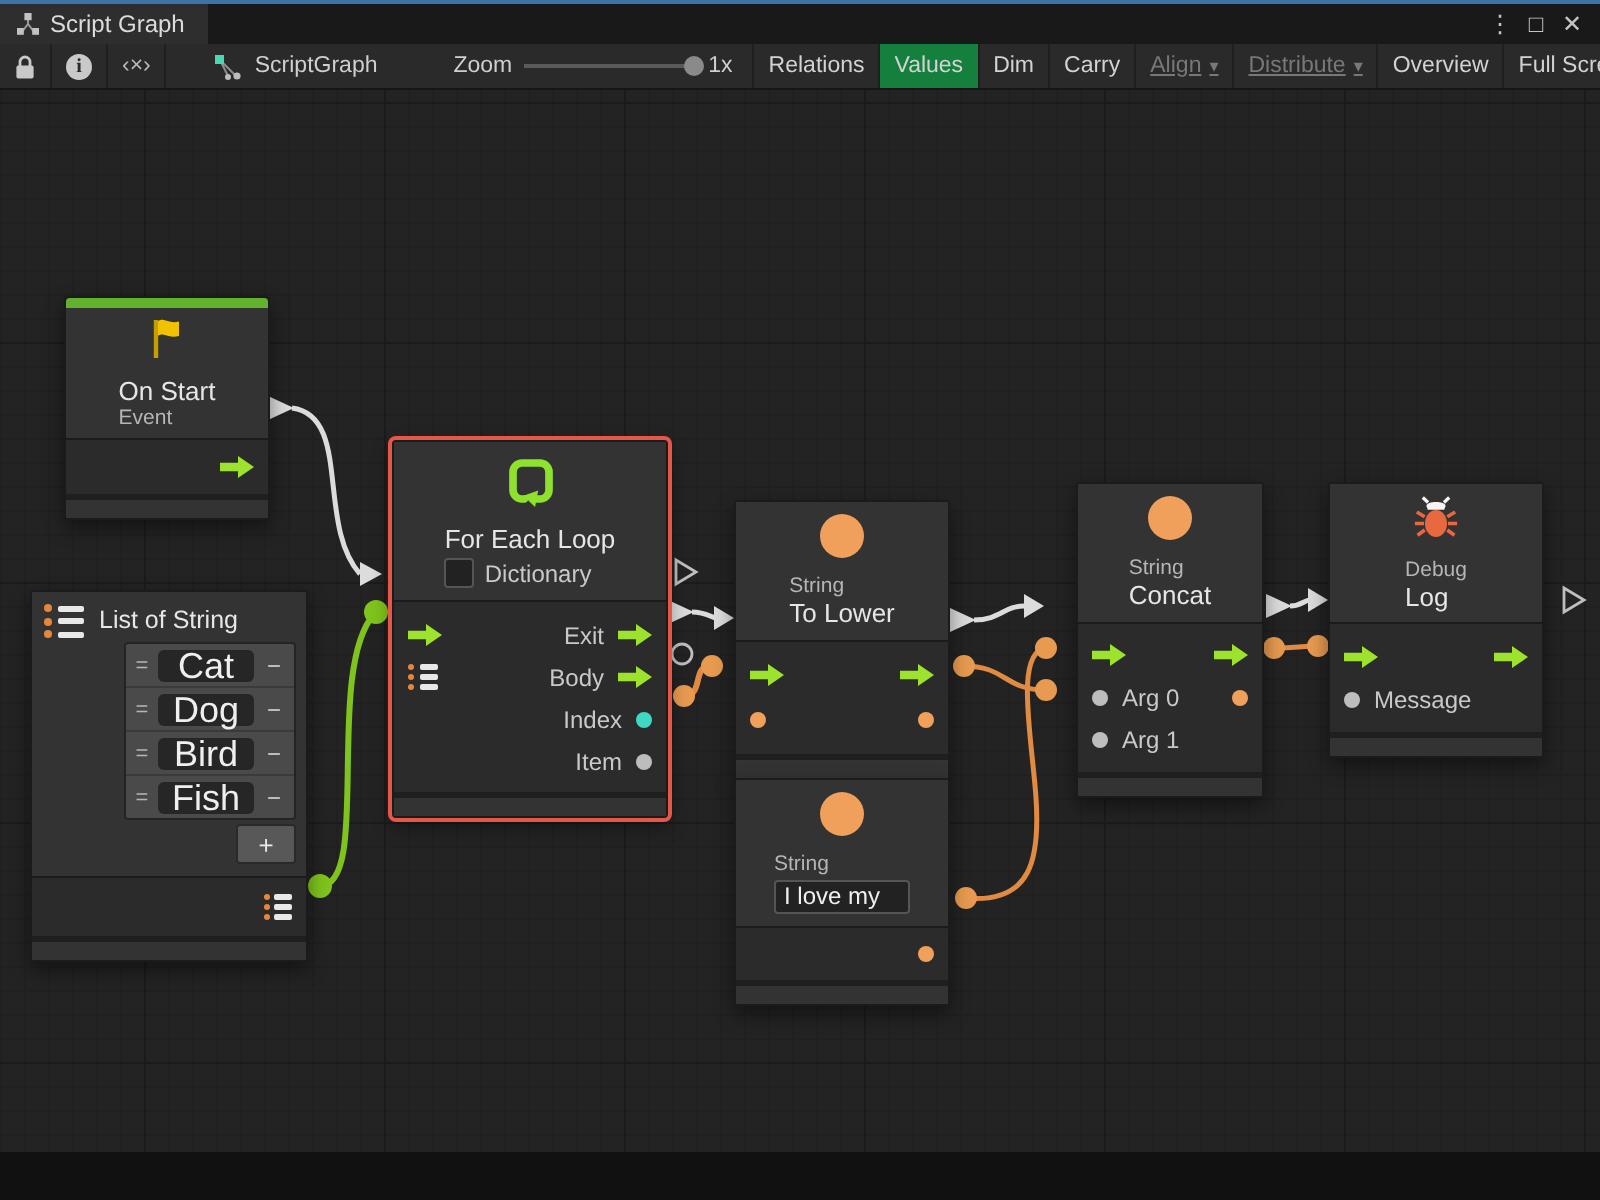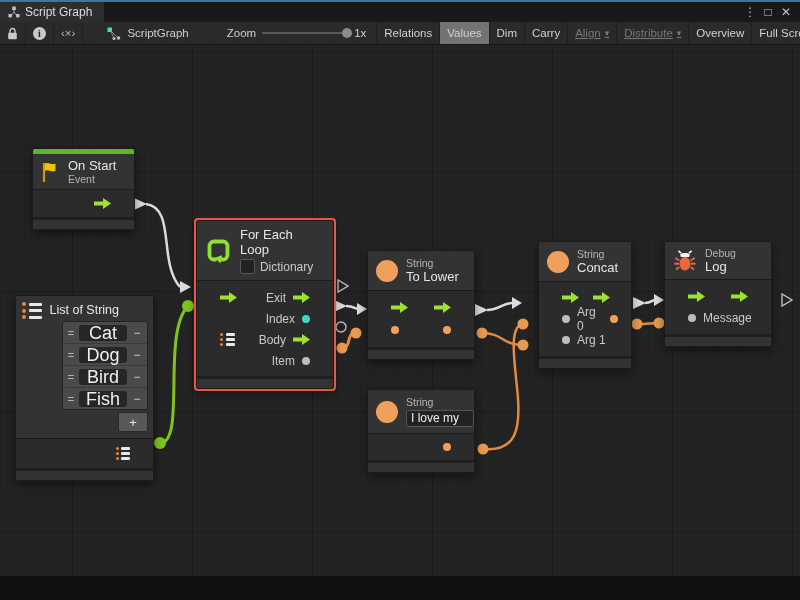--- a/index.html
+++ b/index.html
@@ -11,21 +11,21 @@
   .tabbar{position:absolute;left:0;top:2px;width:800px;height:20px;background:#191919;z-index:40;
           display:flex;align-items:stretch;}
   .tab{display:flex;align-items:center;gap:5px;background:#2e2e2e;padding:0 12px 0 8px;margin-left:0;
        font-size:12px;color:#dcdcdc;}
   .winctl{margin-left:auto;display:flex;align-items:center;gap:2px;padding-right:6px;color:#c4c4c4;}
   .winctl span{width:16px;text-align:center;font-size:12px;cursor:default;}
   .toolbar{position:absolute;left:0;top:22px;width:800px;height:22px;background:#2a2a2a;
            border-bottom:1px solid #161616;display:flex;align-items:stretch;z-index:40;font-size:11.5px;}
   .tbtn{display:flex;align-items:center;justify-content:center;padding:0 7px;color:#d2d2d2;
         border-right:1px solid #1f1f1f;white-space:nowrap;}
-  .tbtn.active{background:#737373;}
+  .tbtn.active{background:#15803d;}
   .tbtn.disabled{color:#787878;text-decoration:underline;}
   .tbtn .caret{font-size:9px;margin-left:4px;}
   .tgroup{display:flex;align-items:center;gap:6px;padding:0 10px;color:#cfcfcf;}
   .zoomtrack{width:86px;height:2px;background:#5a5a5a;position:relative;}
   .zoomthumb{position:absolute;right:-4px;top:-4px;width:10px;height:10px;border-radius:50%;background:#8a8a8a;}
   .spacer{flex:1;}
   .infodot{width:13px;height:13px;border-radius:50%;background:#c9c9c9;color:#2a2a2a;
            font-size:10px;font-weight:bold;display:flex;align-items:center;justify-content:center;
            font-family:"Liberation Serif",serif;}
   
@@ -35,27 +35,27 @@
       linear-gradient(90deg,#1b1b1b 1px,transparent 1px),
       linear-gradient(#202020 1px,transparent 1px),
       linear-gradient(90deg,#202020 1px,transparent 1px);
     background-size:120px 120px,120px 120px,12px 12px,12px 12px;
     background-position:0 7px,72px 0,0 7px,0 0;}
   .wires{position:absolute;left:0;top:0;width:800px;height:556px;z-index:1;}
   
   .node{position:absolute;z-index:2;background:#2e2e2e;border:1px solid #1b1b1b;border-radius:2px;
         box-shadow:0 4px 10px rgba(0,0,0,.45);}
   .node.selected{box-shadow:0 0 0 2px #e8564b,0 4px 10px rgba(0,0,0,.45);}
-  .n-head{background:#333333;padding:5px 7px;display:flex;align-items:center;gap:8px;}
+  .n-head{background:#333333;padding:5px 7px;display:flex;align-items:center;gap:8px;flex-direction:column;}
   .n-body{background:#2b2b2b;border-top:1px solid #1b1b1b;padding:4px 0;}
   .n-foot{background:#333333;border-top:3px solid #1f1f1f;height:9px;}
   .n-title{font-size:13px;color:#e6e6e6;line-height:15px;}
   .n-sub{font-size:10.5px;color:#b5b5b5;line-height:12px;}
   .greenbar{height:5px;background:#61b22c;border-radius:2px 2px 0 0;}
-  .row{display:flex;align-items:center;height:21px;padding:0 23px;gap:7px;}
+  .row{display:flex;align-items:center;height:21px;padding:0 7px;gap:7px;}
   .plabel{font-size:12px;color:#c9c9c9;}
   .dot{width:8px;height:8px;border-radius:50%;flex:none;}
   .dot.orange{background:#f0a05a;}
   .dot.gray{background:#bdbdbd;}
   .dot.teal{background:#3fd8c2;}
   .flowarr{flex:none;}
   .circle-icon{width:22px;height:22px;border-radius:50%;background:#f0a05a;flex:none;}
   
   .listicon{display:flex;flex-direction:column;gap:2.5px;flex:none;}
   .listicon .r{display:flex;align-items:center;gap:2.5px;}
@@ -299,44 +299,44 @@
           <svg class="flowarr" width="17" height="11" viewBox="0 0 17 11">
               <path d="M0 3.4h9V0l8 5.5-8 5.5V7.6H0z" fill="#9de32d"></path>
             </svg>
           <div class="spacer"></div>
           <span class="plabel">Exit</span>
           <svg class="flowarr" width="17" height="11" viewBox="0 0 17 11">
               <path d="M0 3.4h9V0l8 5.5-8 5.5V7.6H0z" fill="#9de32d"></path>
             </svg>
         </div>
         <div class="row">
+          <div class="listicon small">
+            <div class="r">
+                <div class="d"></div>
+                <div class="b"></div>
+              </div>
+            <div class="r">
+                <div class="d"></div>
+                <div class="b"></div>
+              </div>
+            <div class="r">
+                <div class="d"></div>
+                <div class="b"></div>
+              </div>
+          </div>
+          <div class="spacer"></div>
+          <span class="plabel">Body</span>
+          <svg class="flowarr" width="17" height="11" viewBox="0 0 17 11">
+              <path d="M0 3.4h9V0l8 5.5-8 5.5V7.6H0z" fill="#9de32d"></path>
+            </svg>
+        </div>
+        <div class="row">
           <div class="spacer"></div>
           <span class="plabel">Index</span>
           <span class="dot teal"></span>
-        </div>
-        <div class="row">
-          <div class="listicon small">
-            <div class="r">
-                <div class="d"></div>
-                <div class="b"></div>
-              </div>
-            <div class="r">
-                <div class="d"></div>
-                <div class="b"></div>
-              </div>
-            <div class="r">
-                <div class="d"></div>
-                <div class="b"></div>
-              </div>
-          </div>
-          <div class="spacer"></div>
-          <span class="plabel">Body</span>
-          <svg class="flowarr" width="17" height="11" viewBox="0 0 17 11">
-              <path d="M0 3.4h9V0l8 5.5-8 5.5V7.6H0z" fill="#9de32d"></path>
-            </svg>
         </div>
         <div class="row">
           <div class="spacer"></div>
           <span class="plabel">Item</span>
           <span class="dot gray"></span>
         </div>
       </div>
       <div class="n-foot"></div>
     </div>
 

